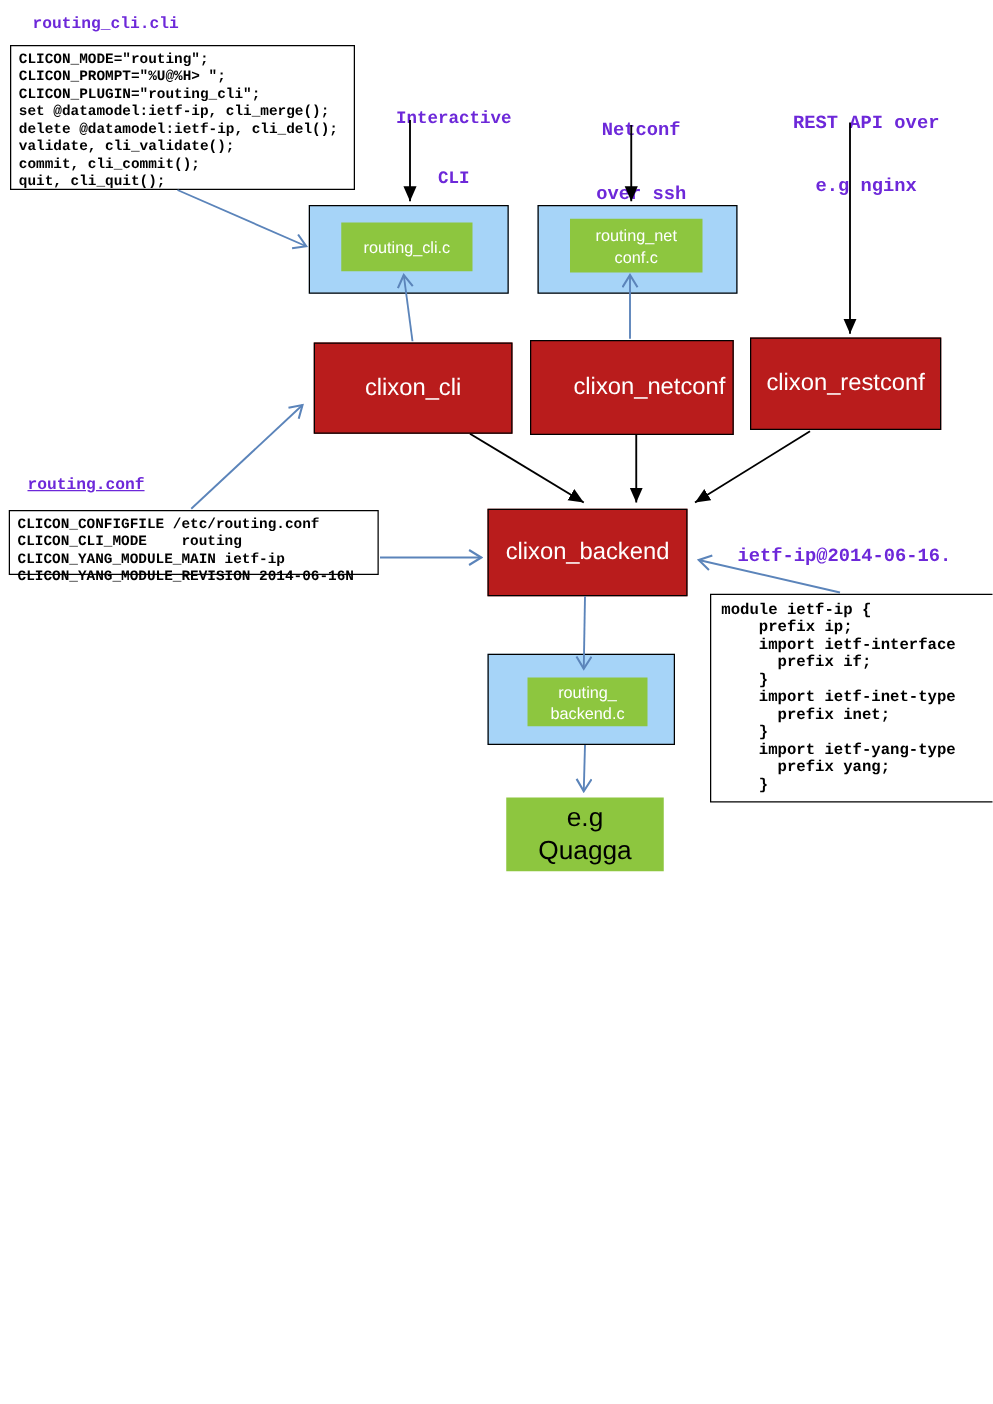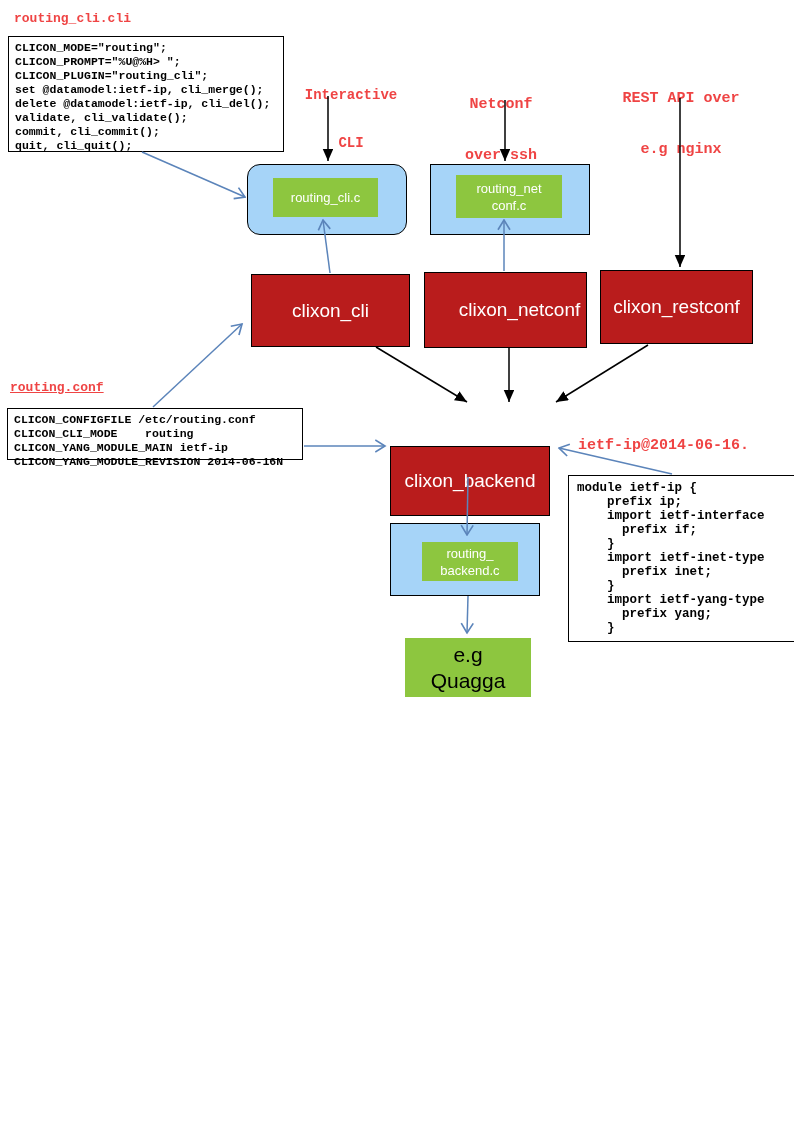--- a/index.html
+++ b/index.html
@@ -1,19 +1,19 @@
 <!DOCTYPE html>
 <html><head>
 <meta charset="utf-8">
 <style>
   html,body{margin:0;padding:0;background:#ffffff;}
   body{width:794px;height:1123px;overflow:hidden;position:relative;
        font-family:"Liberation Sans",sans-serif;}
   .abs{position:absolute;box-sizing:border-box;}
-  .mono{font-family:"Liberation Mono",monospace;font-weight:bold;color:#ef4444;}
+  .mono{font-family:"Liberation Mono",monospace;font-weight:bold;color:#6d28d9;margin-left:12px;}
   .file-title{font-size:13px;white-space:pre;}
   .codebox{background:#fff;border:1px solid #000;padding:4px 6px;}
   .codebox .cl{font-family:"Liberation Mono",monospace;font-weight:bold;
                font-size:11.5px;line-height:14px;white-space:pre;color:#000;}
   .yangbox .cl{font-size:12.5px;line-height:14px;}
   .toplabel{font-size:15px;line-height:17px;text-align:center;white-space:pre;}
   .toplabel.small{font-size:14px;line-height:16px;}
   .lightbox{background:#a6d4f8;border:1px solid #000;}
   .greenbox{background:#8dc63f;color:#fff;text-align:center;
             display:flex;flex-direction:column;justify-content:center;
@@ -75,21 +75,21 @@
 </div>
 <div class="abs mono toplabel" style="left:446px;top:62px;width:110px;">
   <div>Netconf</div>
   <div>over ssh</div>
 </div>
 <div class="abs mono toplabel" style="left:606px;top:56px;width:150px;">
   <div>REST API over</div>
   <div>e.g nginx</div>
 </div>
 
-<div class="abs lightbox" style="left:247px;top:164px;width:160px;height:71px;border-radius:13px;">
+<div class="abs lightbox" style="left:247px;top:164px;width:160px;height:71px;">
   <div class="abs greenbox" style="left:25px;top:13px;width:105px;height:39px;">
     <div>routing_cli.c</div>
   </div>
 </div>
 <div class="abs lightbox" style="left:430px;top:164px;width:160px;height:71px;">
   <div class="abs greenbox" style="left:25px;top:10px;width:106px;height:43px;">
     <div>routing_net</div>
     <div>conf.c</div>
   </div>
 </div>
@@ -105,21 +105,21 @@
 </div>
 
 <div class="abs mono file-title" style="left:10px;top:380px;text-decoration:underline;">routing.conf</div>
 <div class="abs codebox" style="left:7px;top:408px;width:296px;height:52px;">
   <div class="cl">CLICON_CONFIGFILE /etc/routing.conf</div>
   <div class="cl">CLICON_CLI_MODE    routing</div>
   <div class="cl">CLICON_YANG_MODULE_MAIN ietf-ip</div>
   <div class="cl">CLICON_YANG_MODULE_REVISION 2014-06-16N</div>
 </div>
 
-<div class="abs bluebox" style="left:390px;top:407px;width:160px;height:70px;margin-top:39px;">
+<div class="abs bluebox" style="left:390px;top:407px;width:160px;height:70px;">
   <span>clixon_backend</span>
 </div>
 
 <div class="abs mono iet" style="left:578px;top:437px;">ietf-ip@2014-06-16.</div>
 <div class="abs codebox yangbox" style="left:568px;top:475px;width:260px;height:167px;padding:5px 8px;">
   <div class="cl">module ietf-ip {</div>
   <div class="cl">    prefix ip;</div>
   <div class="cl">    import ietf-interface</div>
   <div class="cl">      prefix if;</div>
   <div class="cl">    }</div>

